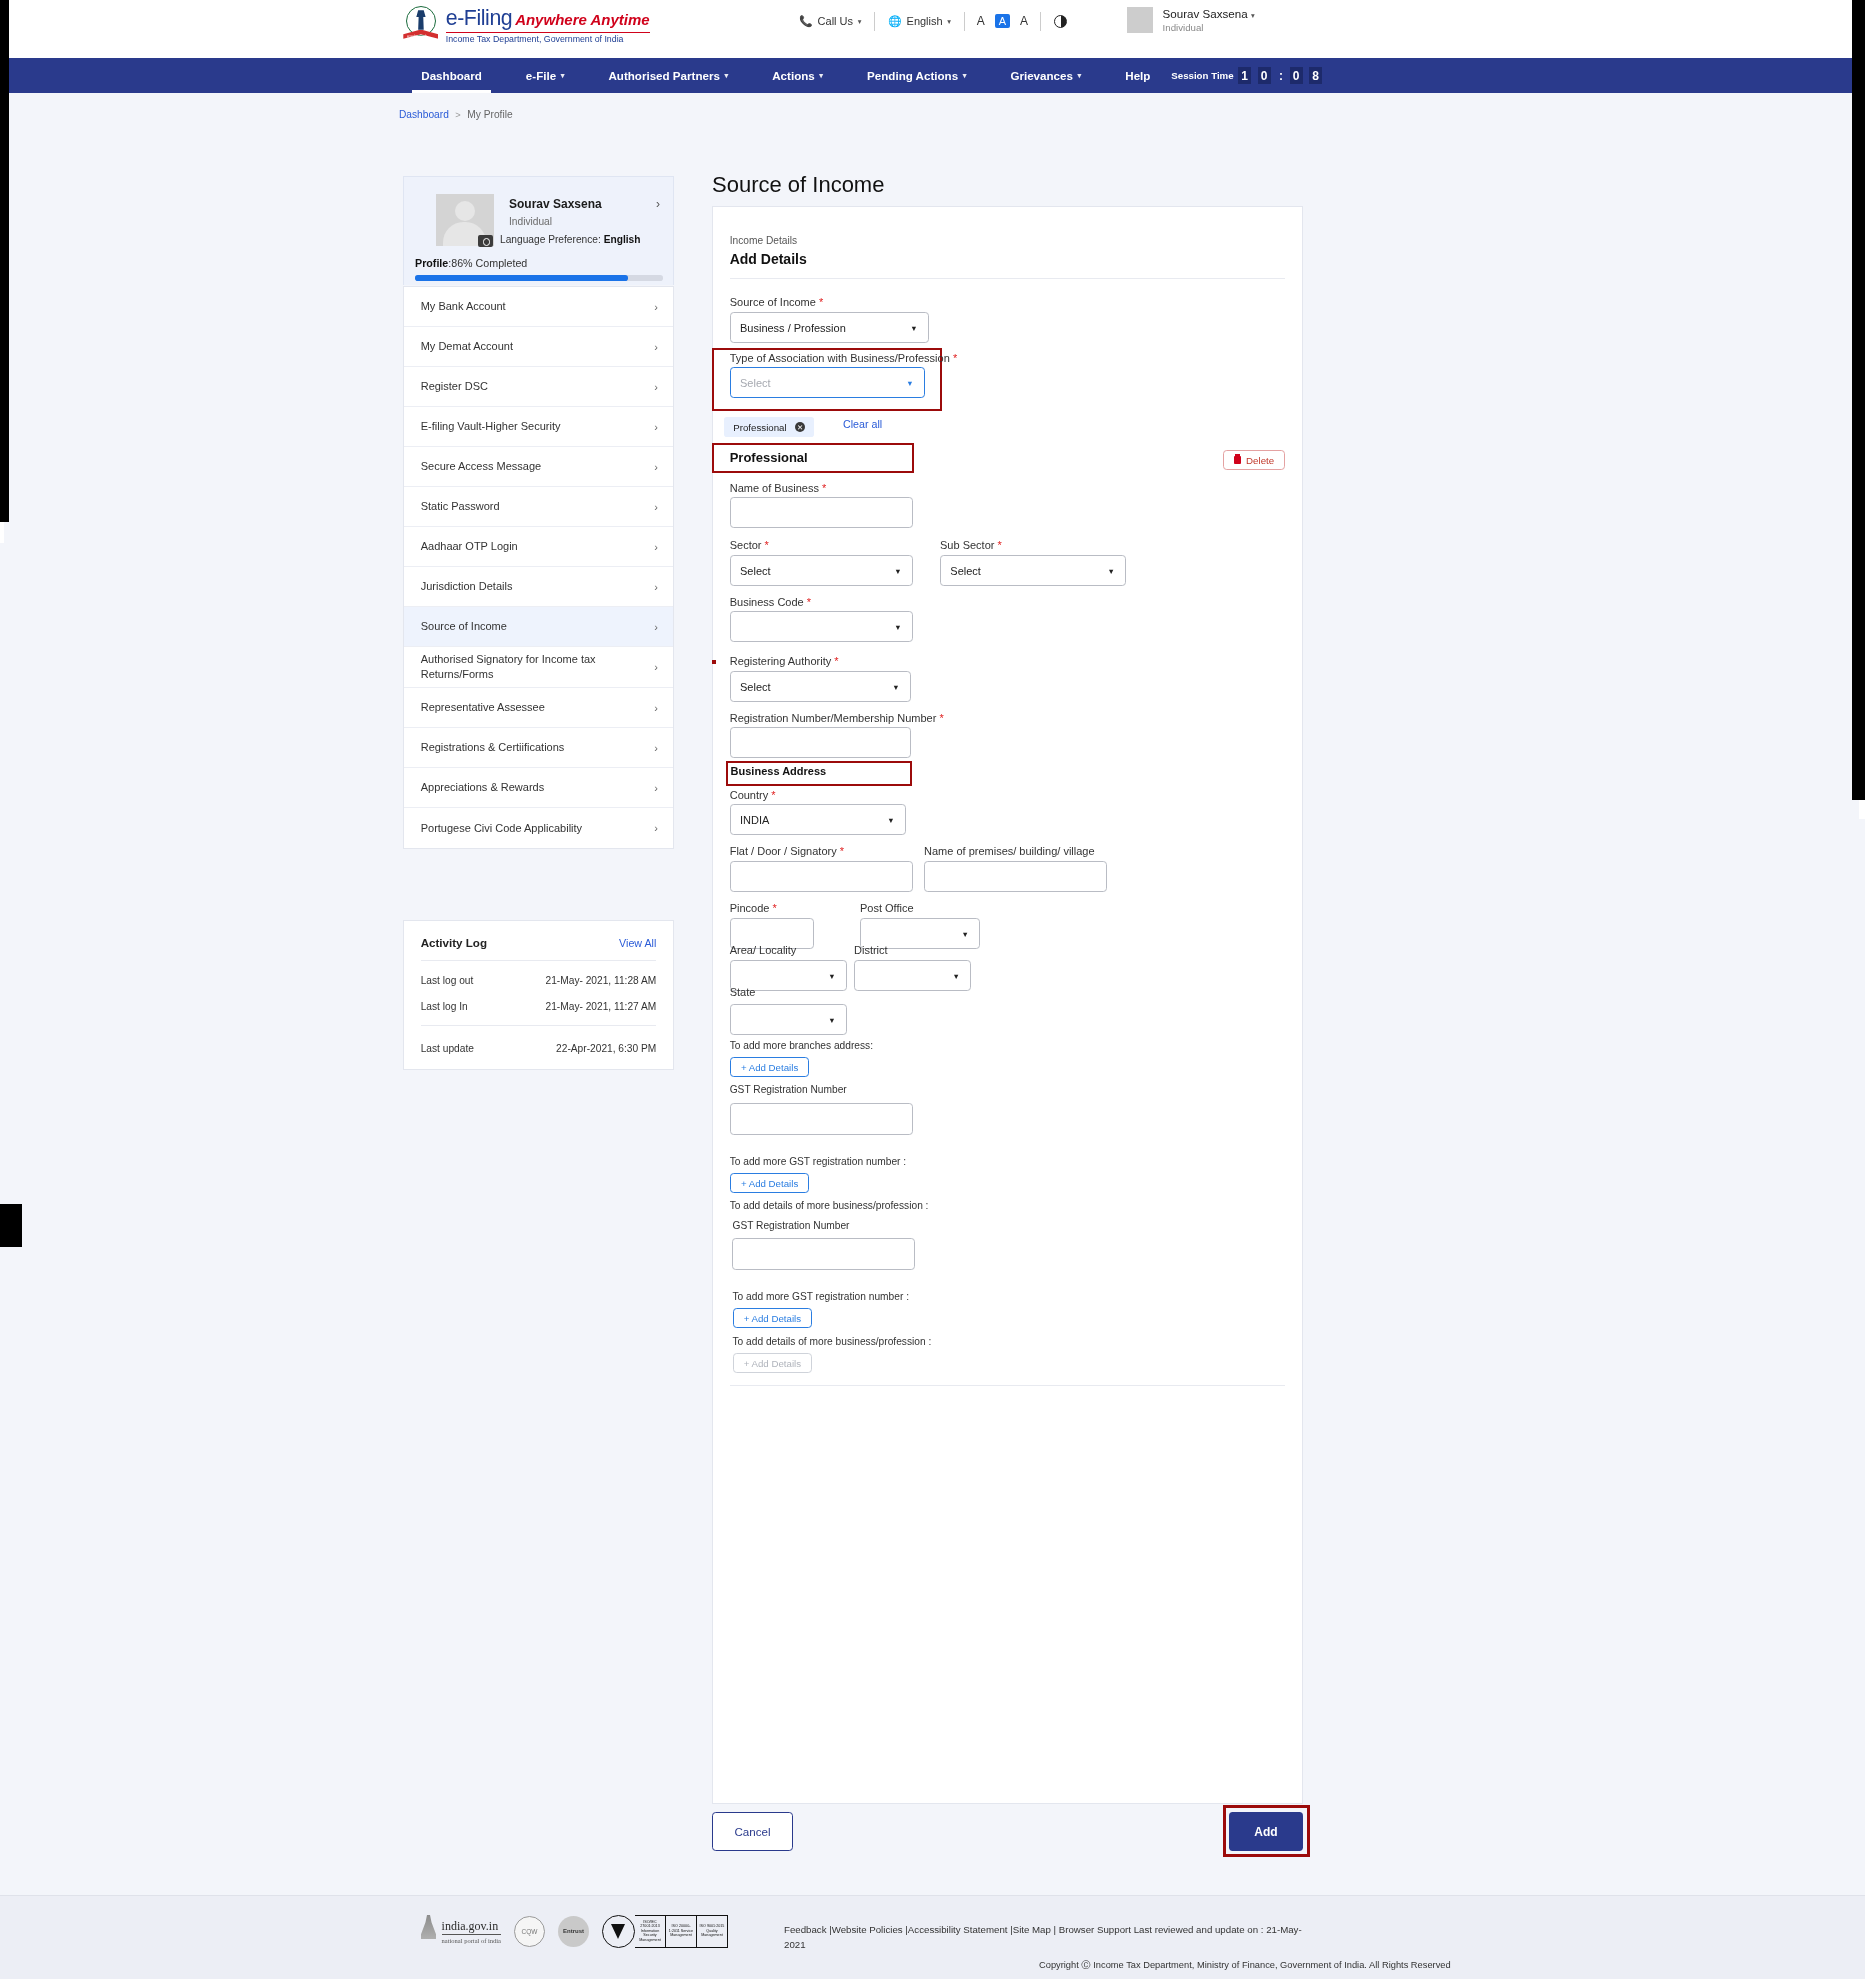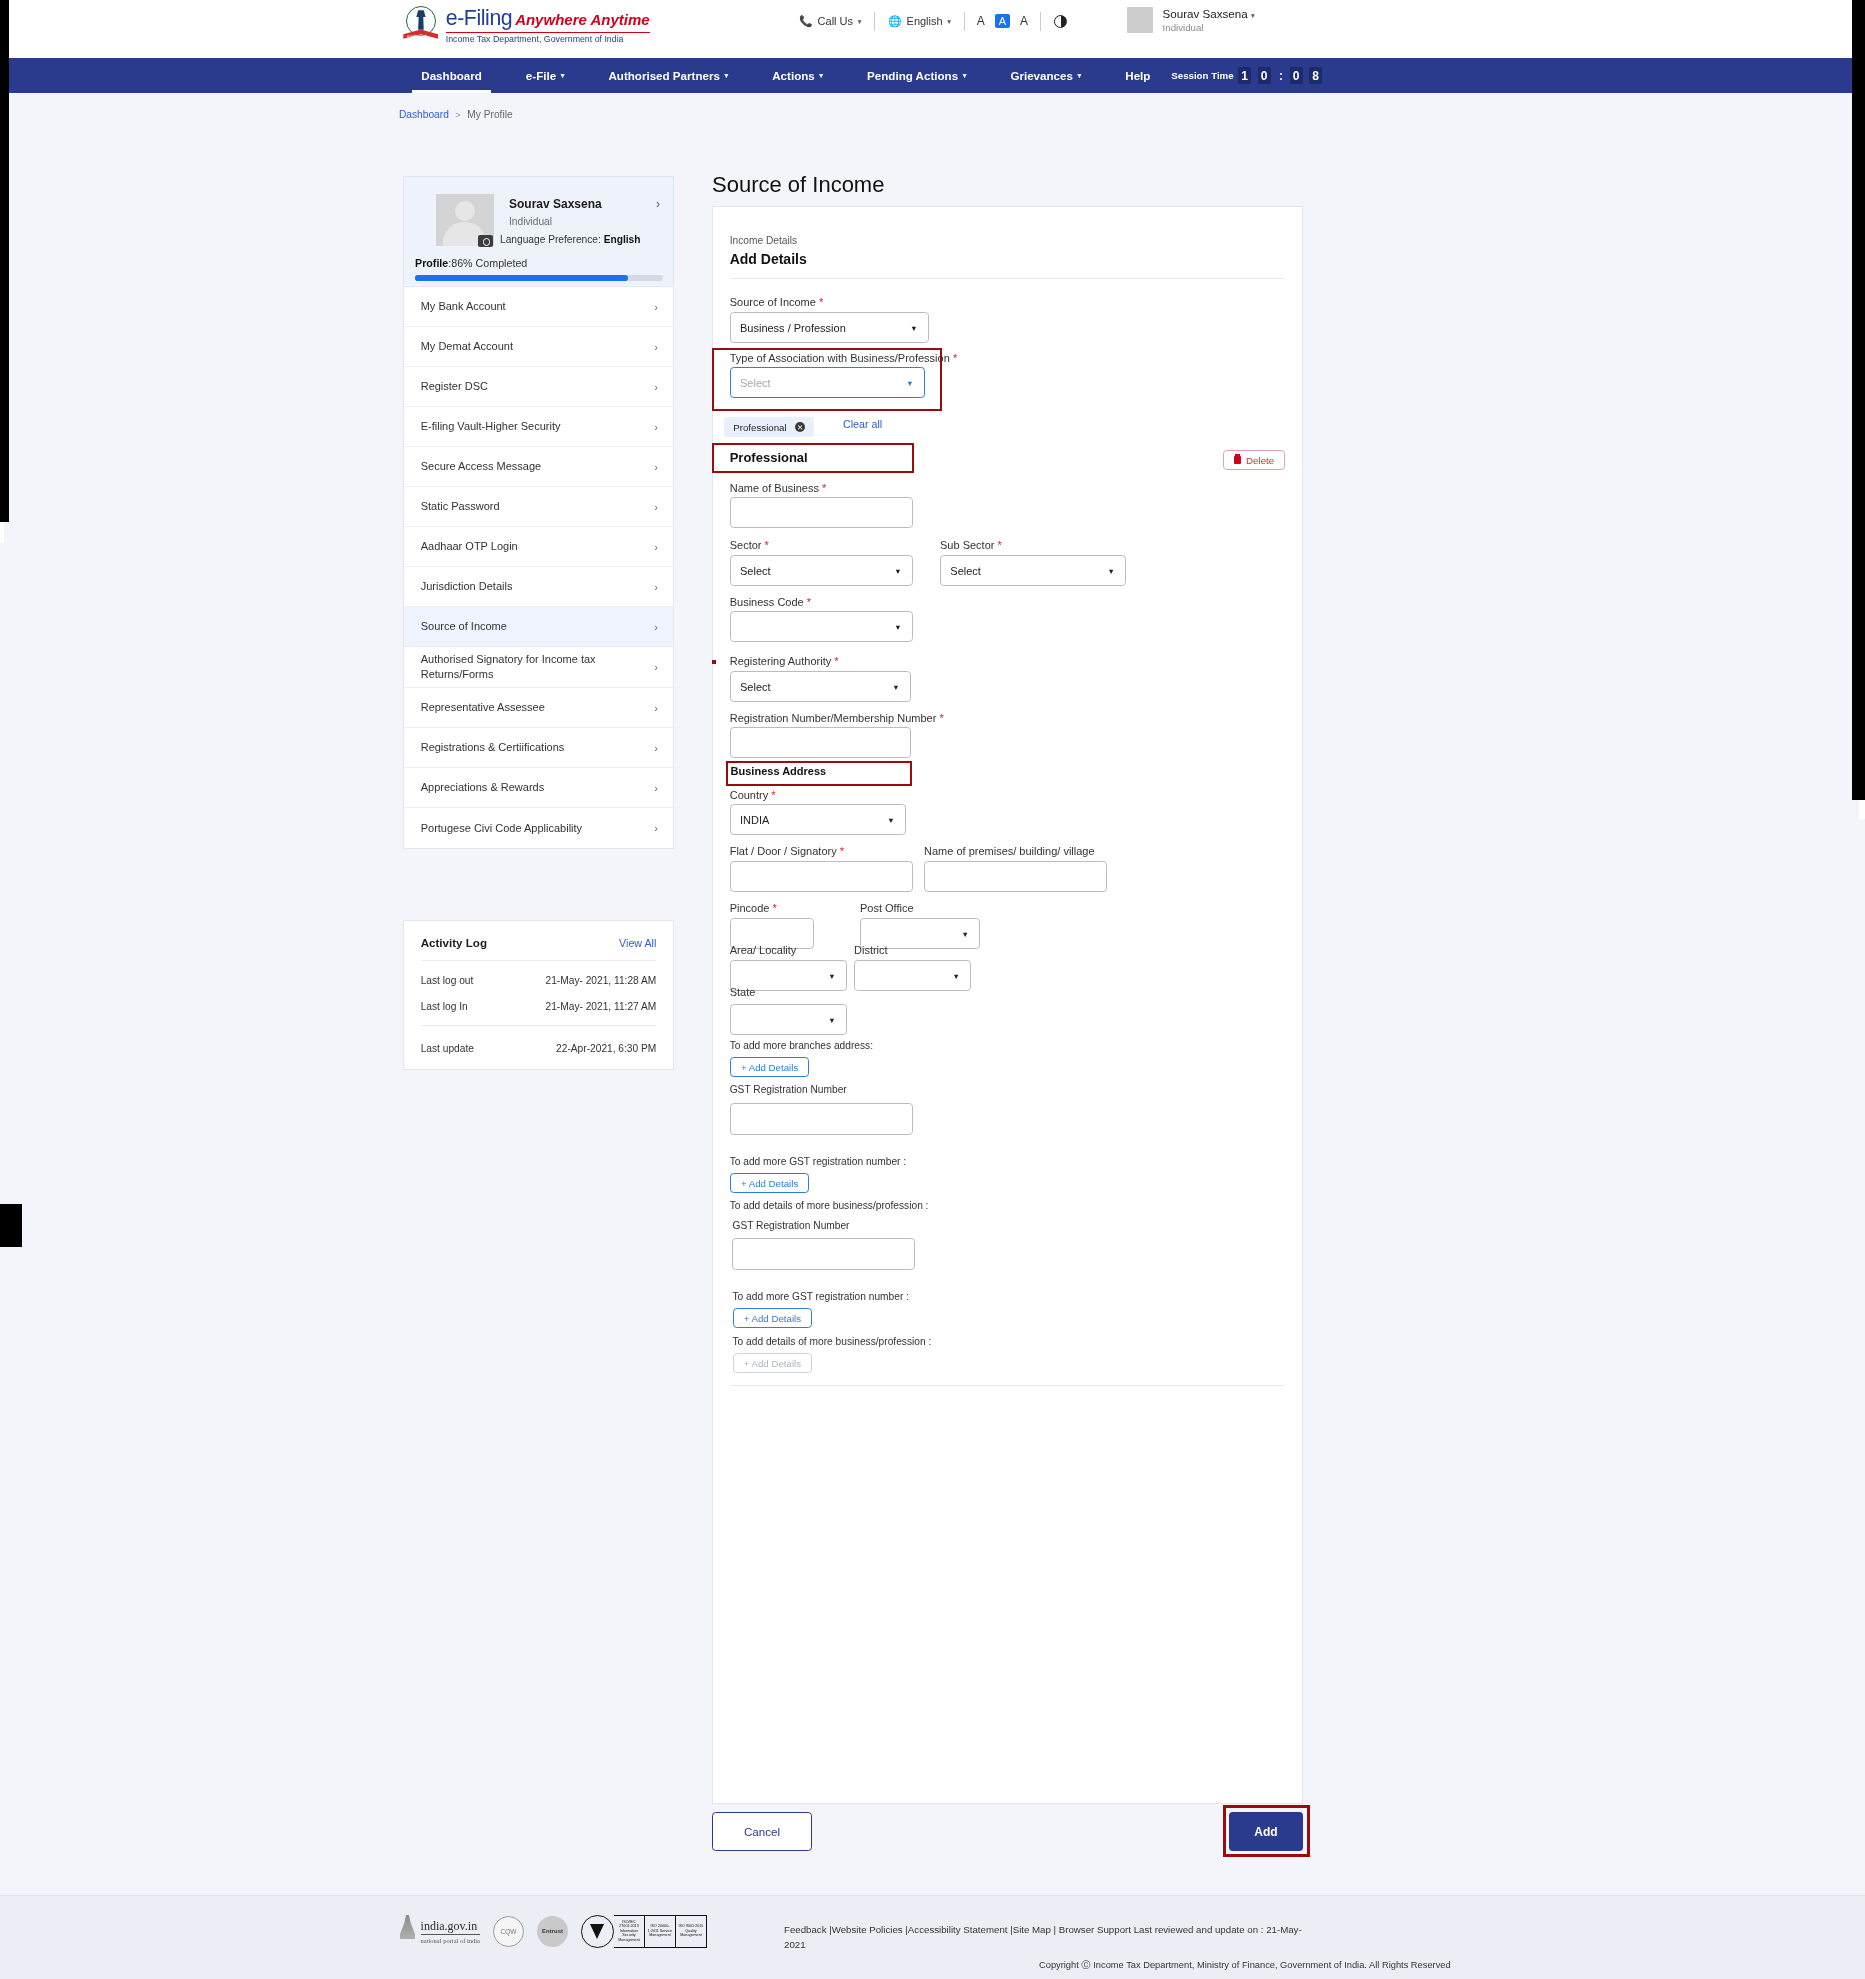--- a/index.html
+++ b/index.html
@@ -177,37 +177,37 @@
     position:absolute; border:0.9px solid #2a7de1; border-radius:3.7px; background:#fff;
     height:20.4px; display:flex; align-items:center; gap:5.6px; padding:0 10.2px;
     font-size:9.7px; color:#2a7de1; cursor:pointer;
   }
   .addbtn.disabled { border-color:#cfd3da; color:#b0b4bc; cursor:default;}
   .helper { position:absolute; font-size:10.2px; color:#333;}
   .inner-hr { position:absolute; left:16.7px; right:16.7px; height:0.9px; background:#e8eaf0;}
 
   
   .cancel-btn {
-    position:absolute; left:712px; top:1812px; width:100px; height:39px;
+    position:absolute; left:712px; top:1812px; width:81px; height:39px;
     border:0.9px solid #2a3a8c; border-radius:3.7px; background:#fff;
     color:#2a3a8c; font-size:11.6px; display:flex; align-items:center; justify-content:center; cursor:pointer;
   }
   .add-btn {
     position:absolute; left:1229px; top:1812px; width:74px; height:39px;
     background:#2a3a8c; border-radius:3.7px; color:#fff; font-size:12px; font-weight:700;
     display:flex; align-items:center; justify-content:center; cursor:pointer;
   }
   .add-hl { position:absolute; left:1223px; top:1805px; width:87px; height:52px; border:3.7px solid #9c0b0b;}
 
   
   .footer {
     position:absolute; left:0; top:1895px; width:1865px; height:84px; background:#eceef5;
     border-top:0.9px solid #dfe2ea;
   }
-  .f-logos { position:absolute; left:400px; top:18.6px; display:flex; align-items:center; gap:13px;}
+  .f-logos { position:absolute; left:421px; top:18.6px; display:flex; align-items:center; gap:13px;}
   .igov { display:flex; align-items:center; gap:5.6px;}
   .igov .ash { width:15px;height:32px;background:linear-gradient(#8c8c8c,#bbb); clip-path:polygon(40% 0,60% 0,70% 22%,100% 60%,100% 75%,0 75%,0 60%,30% 22%);}
   .igov .txt1 { font-size:12px; color:#2b2b2b; font-family:"Liberation Serif", serif; border-bottom:0.9px solid #555;}
   .igov .txt2 { font-size:6.5px; color:#555; font-family:"Liberation Serif", serif; margin-top:1.9px;}
   .seal { width:31px;height:31px;border-radius:50%;border:1.5px solid #9a9a9a; display:flex;align-items:center;justify-content:center;
           font-size:6.5px; color:#777; background:#f5f5f5;}
   .entrust { width:31px;height:31px;border-radius:50%;background:#c9c9c9; display:flex;align-items:center;justify-content:center;
           font-size:6px; color:#333; font-weight:700;}
   .isobar { display:flex; align-items:center;}
   .isocircle{width:33px;height:33px;border-radius:50%;border:1.9px solid #111;display:flex;align-items:center;justify-content:center;}

